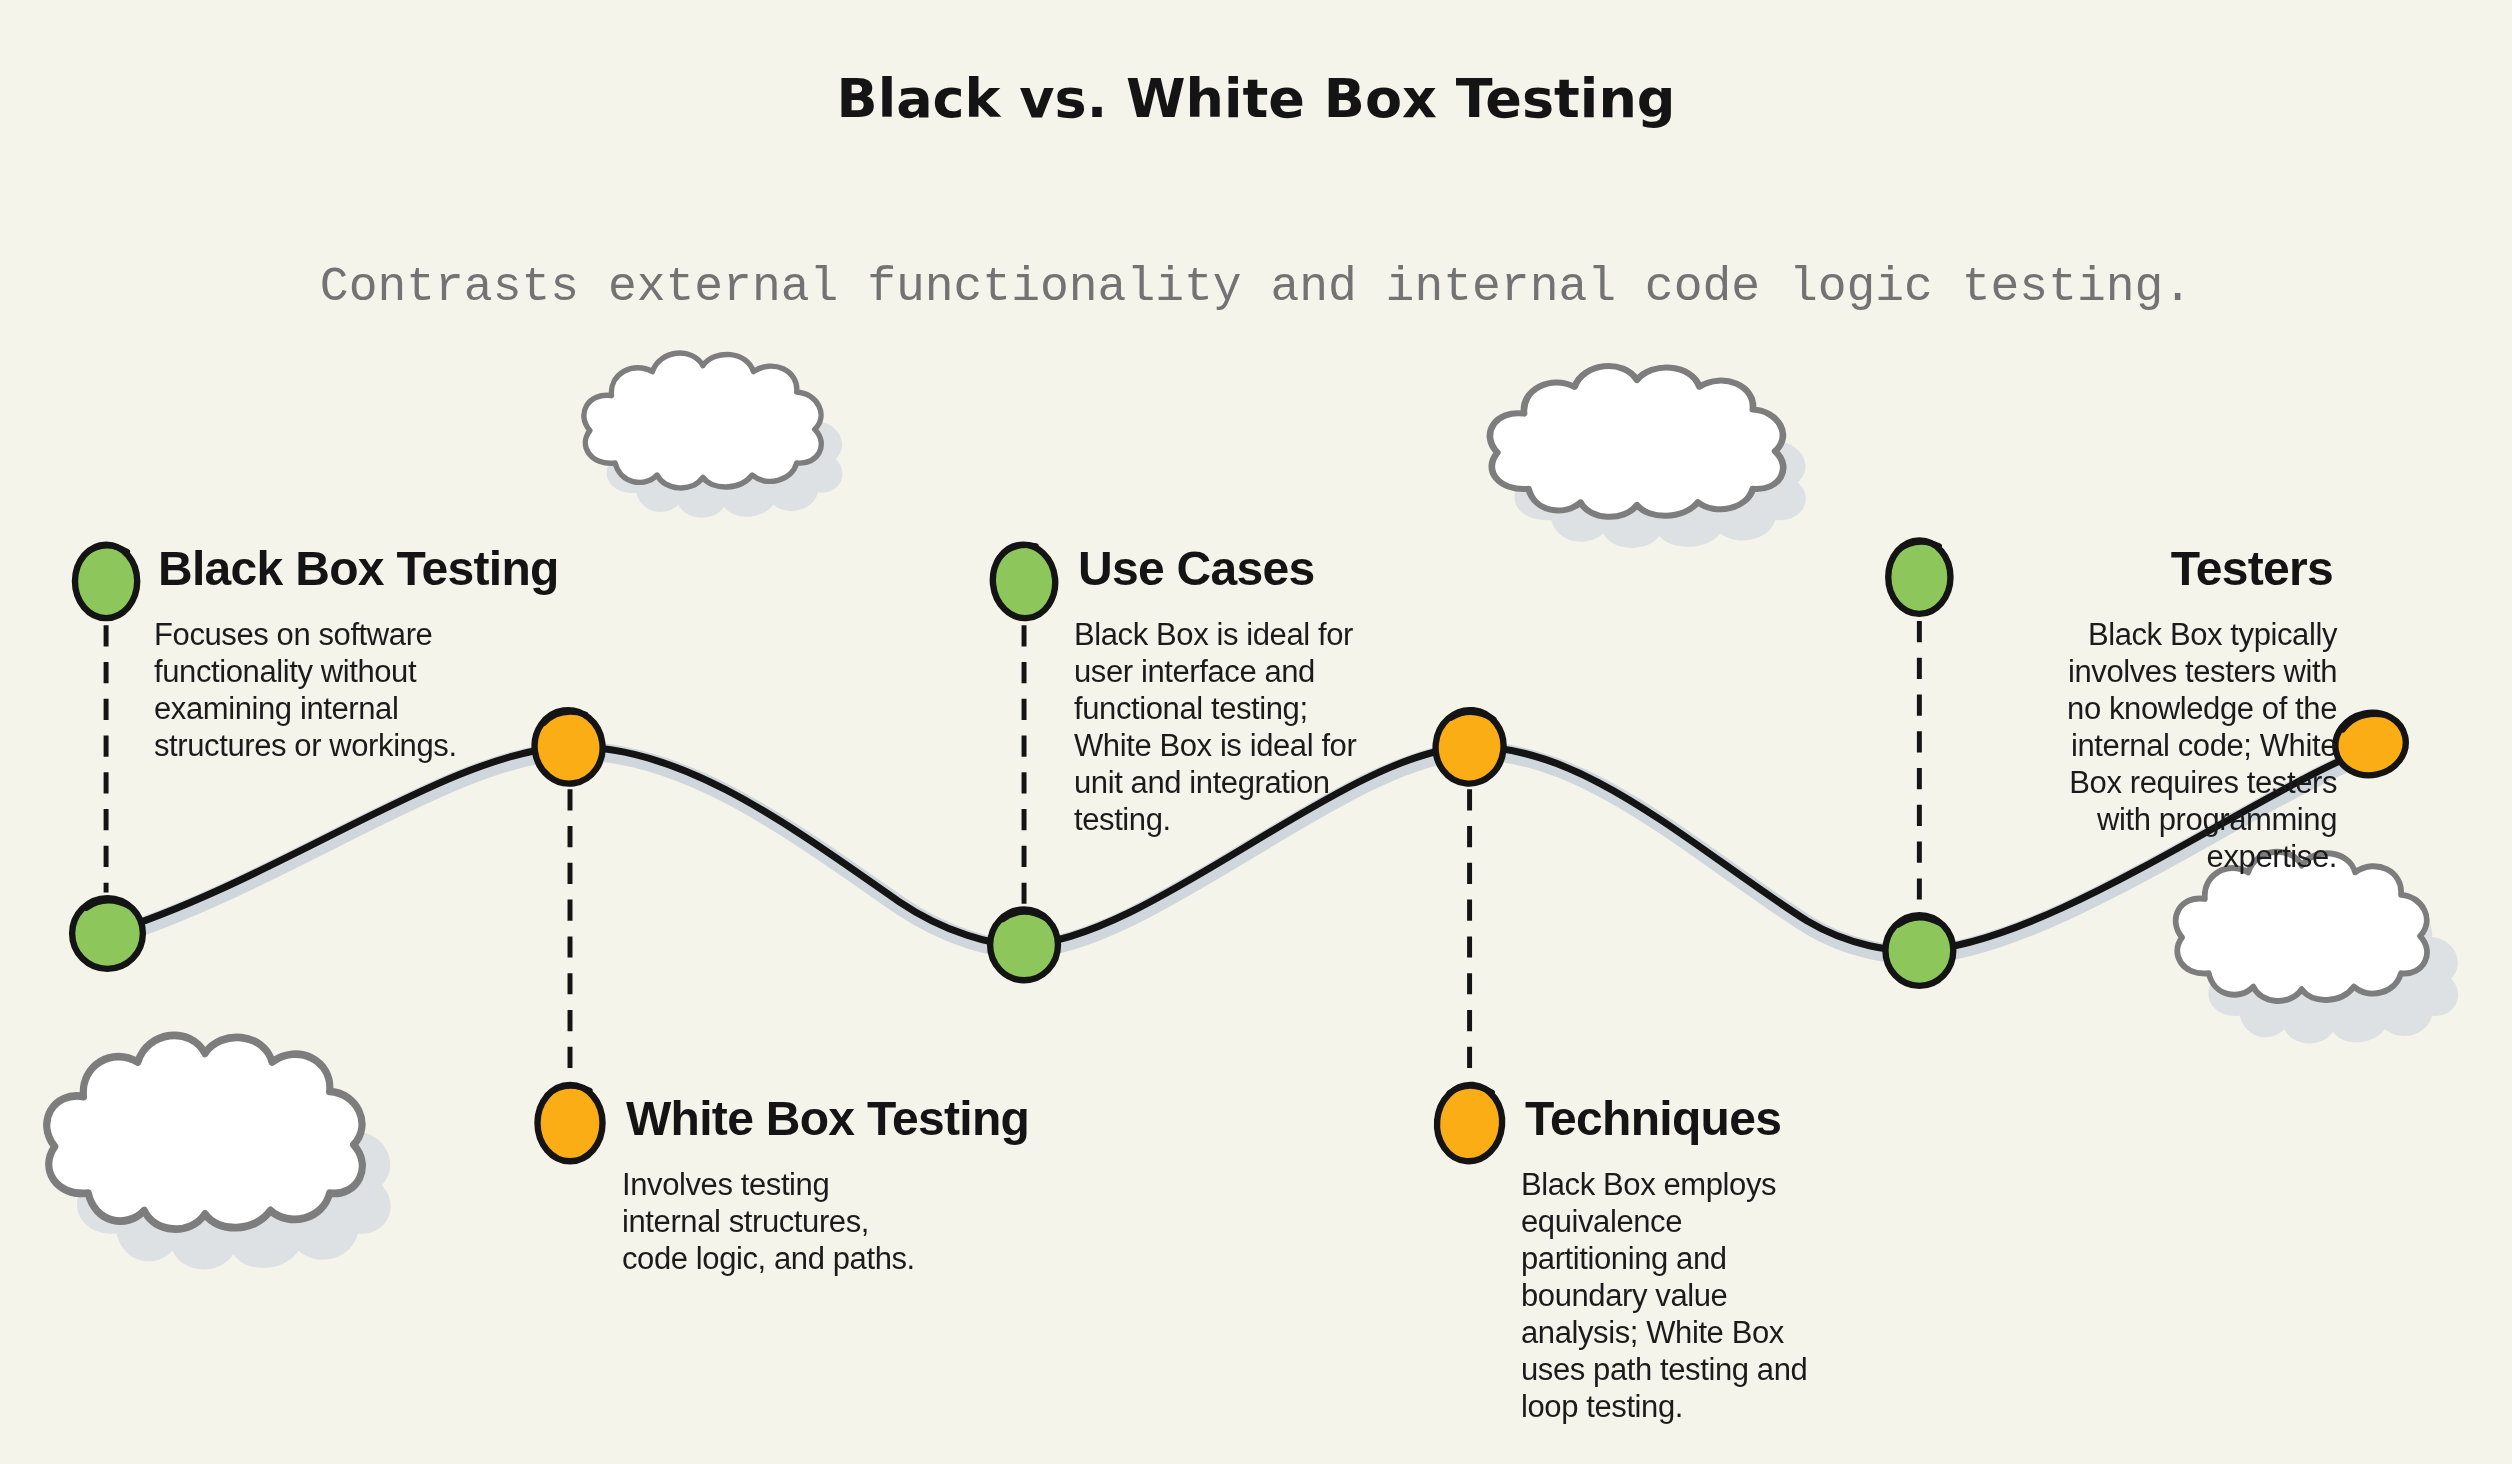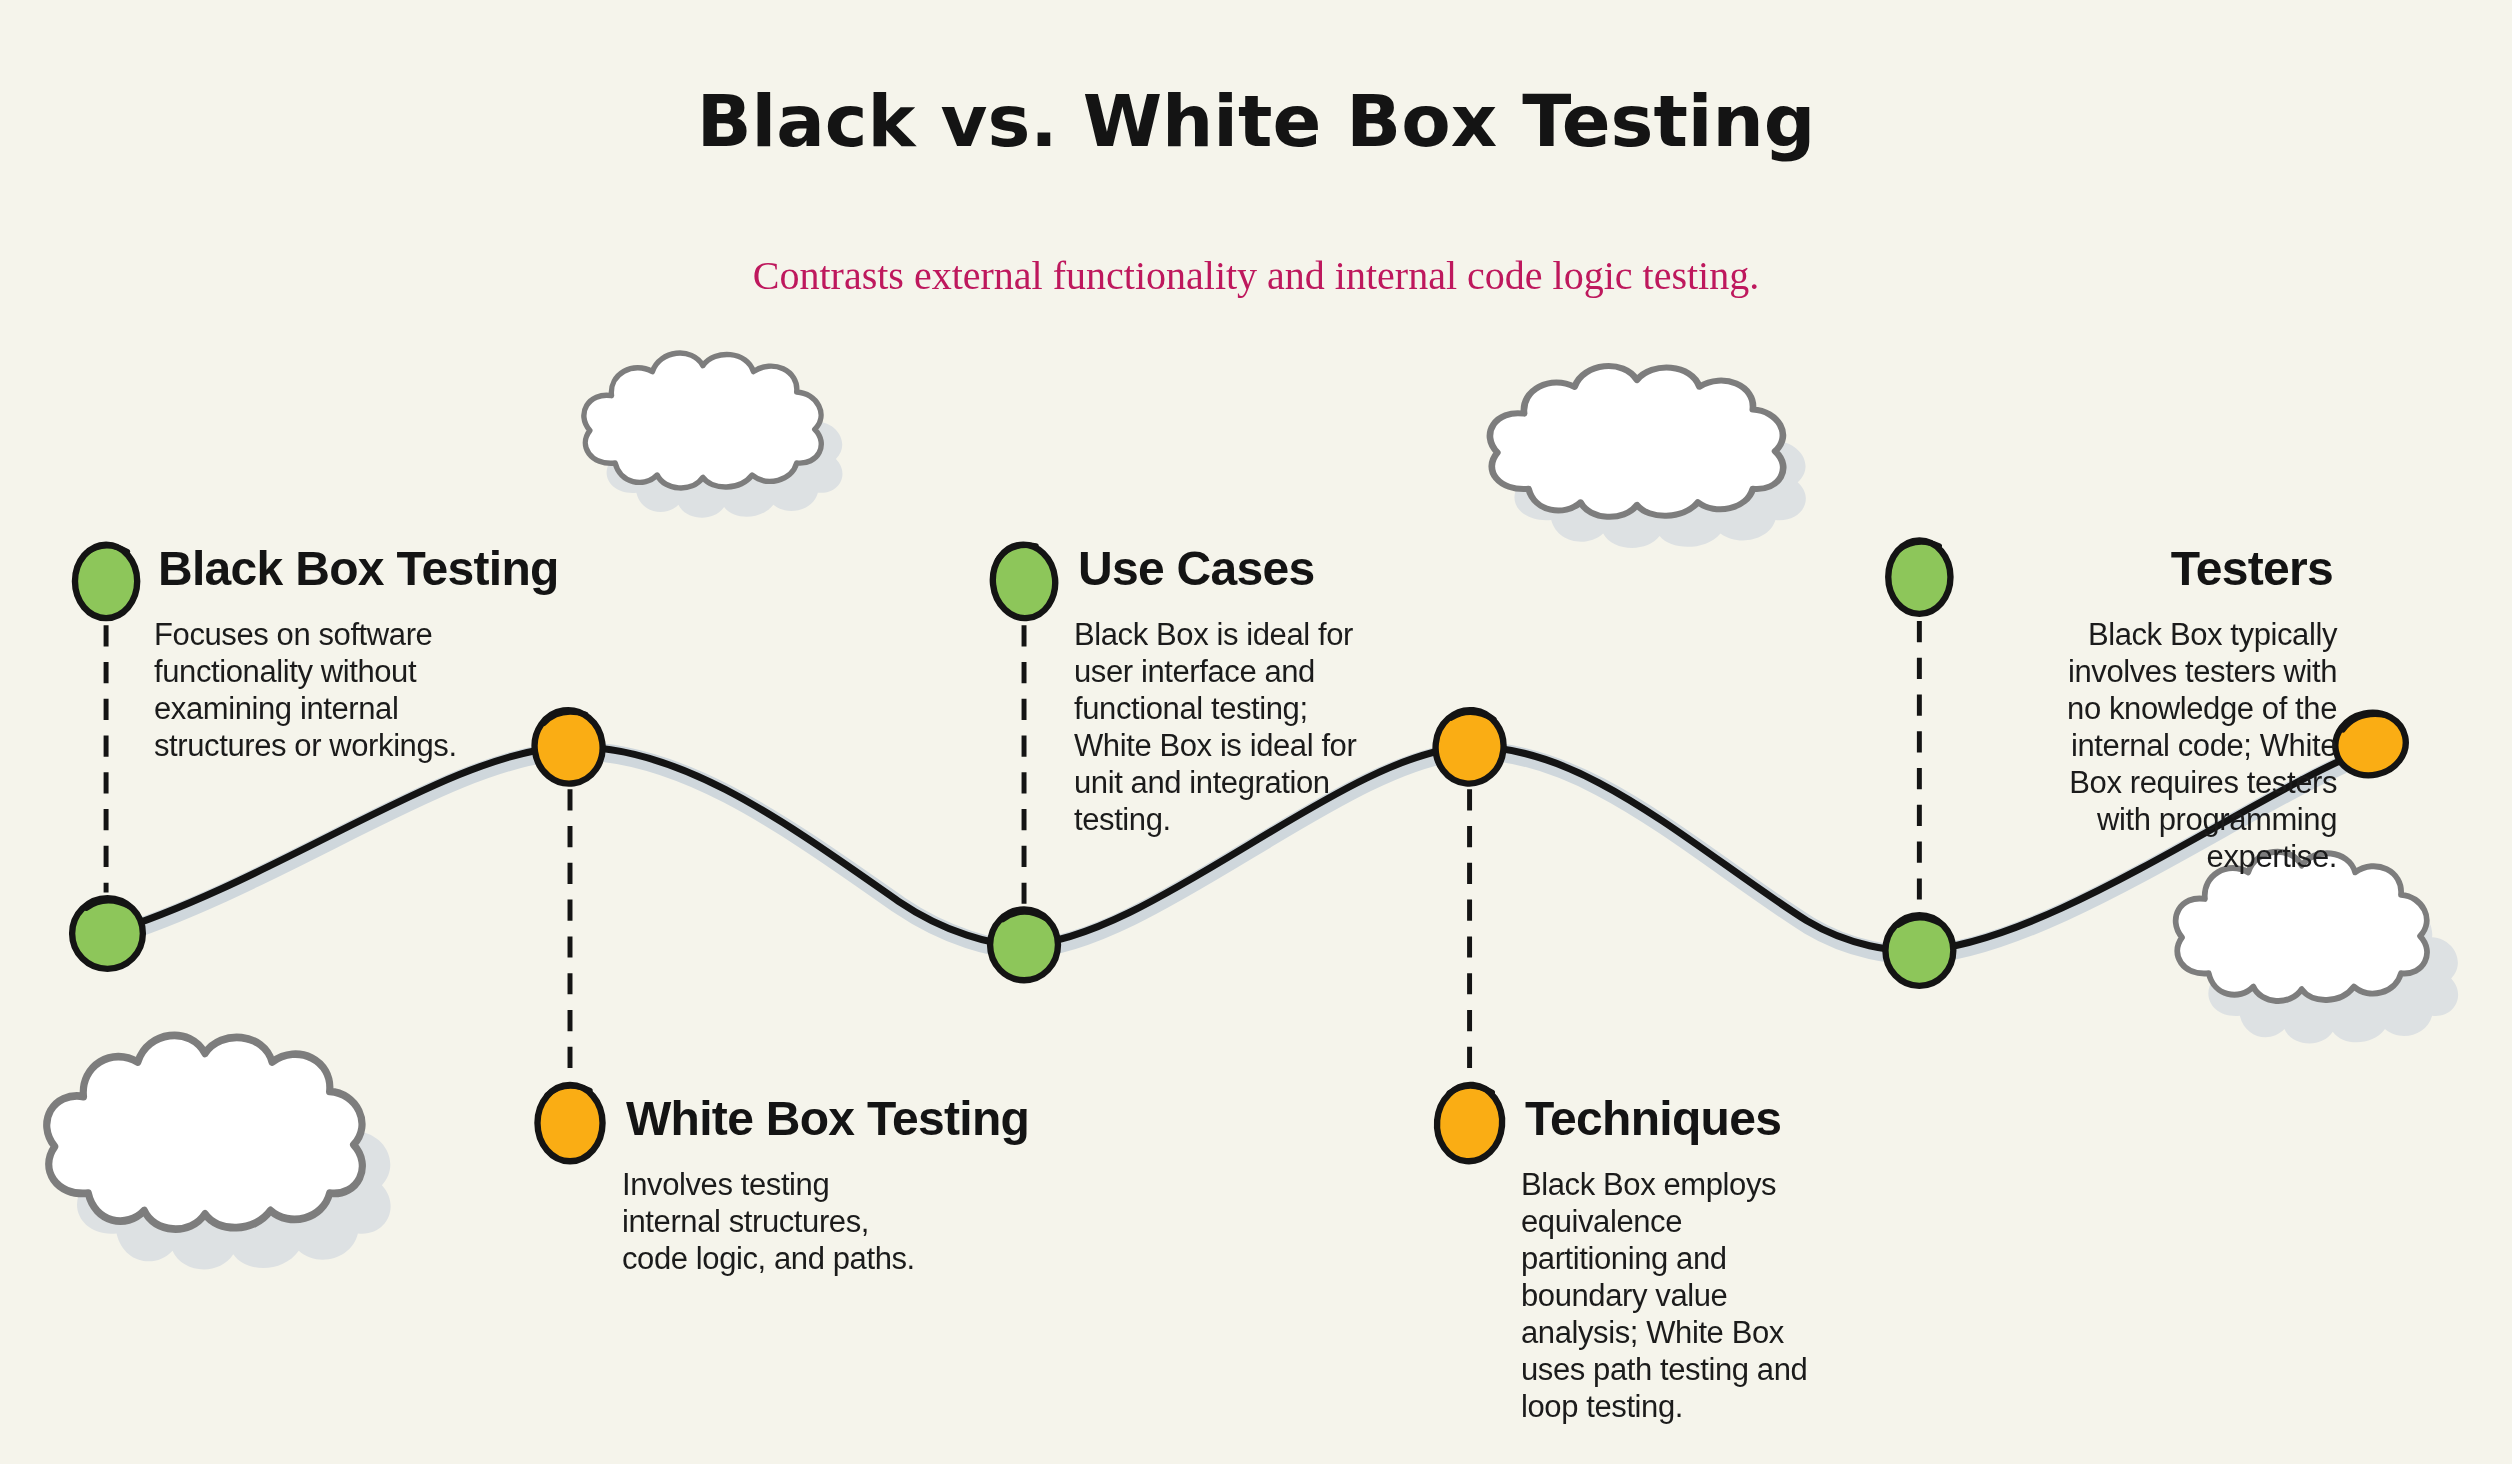--- a/index.html
+++ b/index.html
@@ -9,30 +9,30 @@
     background:var(--background,#F5F4EB);
     overflow:hidden;
     font-family:"Liberation Sans",sans-serif;
     color:var(--text,#141414);
   }
   .title{
     position:absolute;left:0;right:0;top:31px;
     text-align:center;
     font-family:"DejaVu Sans",sans-serif;
     font-weight:bold;
-    font-size:72px;
+    font-size:54px;
     letter-spacing:0px;
     color:var(--text,#141414);
   }
   .subtitle{
     position:absolute;left:0;right:0;top:212px;
     text-align:center;
-    font-family:Liberation Serif, serif;
-    font-size:40px;
-    color:#be185d;
+    font-family:Liberation Mono, monospace;
+    font-size:48px;
+    color:#737373;
   }
   .diagram-svg{position:absolute;left:0;top:0;width:2512px;height:1464px;}
 
   .cloud-main{fill:var(--cloud-fill,#fff);stroke:var(--cloud-outline,#7d7d7d);stroke-width:9;stroke-linejoin:round;}
   .cloud-shadow{fill:var(--cloud-shadow,#dde1e3);stroke:none;}
 
   .wave{fill:none;stroke:var(--line,#141414);stroke-width:10;stroke-linecap:round;}
   .wave-shadow{fill:none;stroke:var(--line-shadow,#cfd7dc);stroke-width:26;stroke-linecap:round;}
 
   .connector{stroke:var(--line,#141414);stroke-width:7;stroke-dasharray:30 22;}

